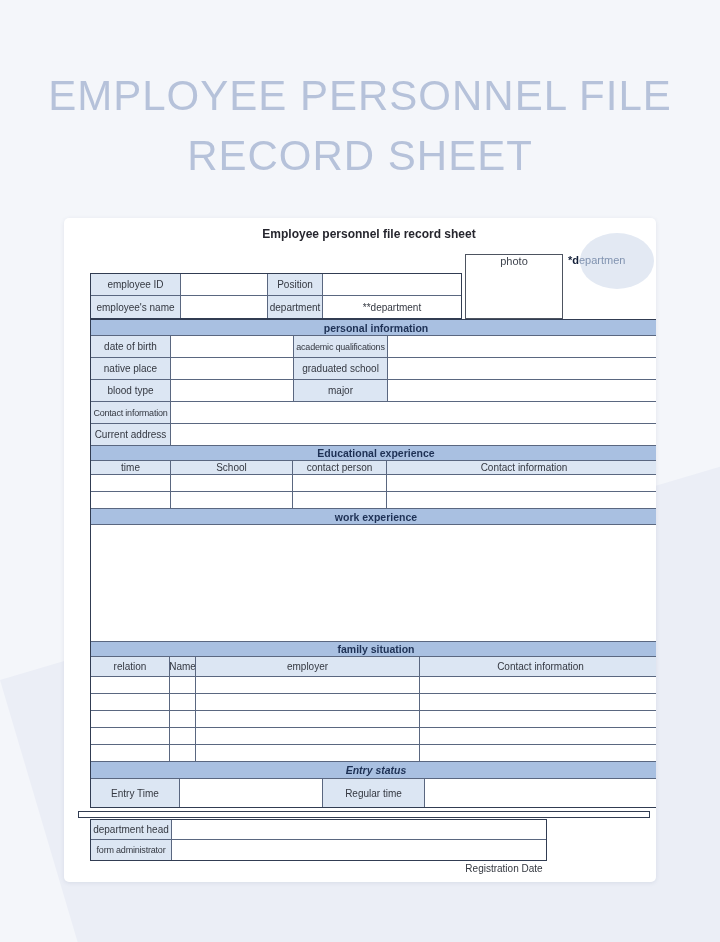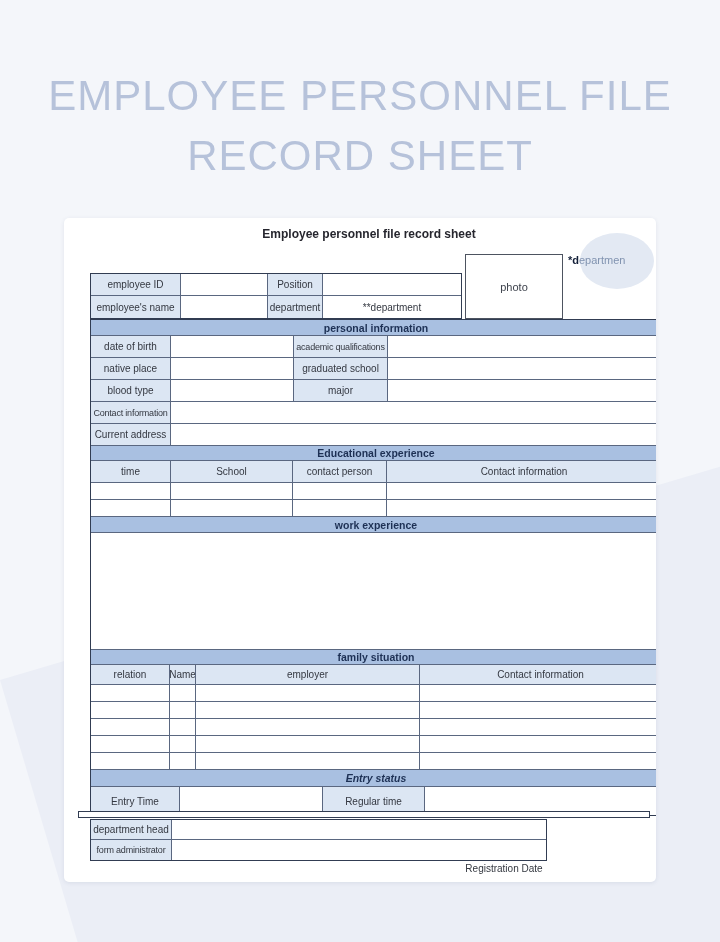--- a/index.html
+++ b/index.html
@@ -17,34 +17,34 @@
   .card-title { position:absolute; left:0; top:9px; width:610px; text-align:center;
                 font-size:12px; font-weight:bold; color:#26262e; }
 
   .blob { position:absolute; left:516px; top:15px; width:74px; height:56px; border-radius:50%;
           background:#e3e9f3; }
   .dept-note { position:absolute; left:504px; top:36px; font-size:11px; white-space:nowrap; }
   .dept-note .b { font-weight:bold; color:#131f38; }
   .dept-note .r2 { color:#8193b0; }
 
   .photo-box { position:absolute; left:401px; top:36px; width:98px; height:65px; background:#fff;
-               border:1px solid #4d5360; box-sizing:border-box; display:flex; align-items:center;
+               border:1px solid #4d5360; box-sizing:border-box; display:flex; align-items:flex-start;
                justify-content:center; font-size:11px; color:#3e434d; }
 
   .tbl { position:absolute; background:#fff; border:1.5px solid #313c52; box-sizing:border-box;margin-left:12px; }
   .r { display:flex; border-bottom:1px solid #5a6780; box-sizing:border-box; align-items:stretch; }
   .r:last-child { border-bottom:none; }
   .c { border-right:1px solid #5a6780; box-sizing:border-box; display:flex; align-items:center;
        justify-content:center; font-size:10px; color:#343841; text-align:center; overflow:hidden; }
   .c:last-child { border-right:none; flex:1; }
   .l { background:#dce6f3; }
   .sm { font-size:9px; letter-spacing:-0.2px; }
   .bar { height:16px; background:#a9c0e1; display:flex; align-items:center; justify-content:center;
          font-size:10.5px; font-weight:bold; color:#1d3054; border-bottom:1px solid #5a6780; box-sizing:border-box; }
-  .h22 { height:22px; } .h20 { height:20px; } .h18 { height:22px; } .h17 { height:17px; }
+  .h22 { height:22px; } .h20 { height:20px; } .h18 { height:14px; } .h17 { height:17px; }
   .h28 { height:28px; } .h117 { height:117px; } .b15 { height:15px; } .b13 { height:17px;font-style:italic; }
 
   .top-table { left:14px; top:55px; width:372px; }
   .main-table { left:14px; top:101px; width:572px; }
   .thin-row { position:absolute; left:14px; top:593px; width:572px; height:7px; background:#fff;
               border:1px solid #313c52; box-sizing:border-box; }
   .sign-table { left:14px; top:601px; width:457px; }
   .reg-date { position:absolute; left:340px; top:645px; width:200px; text-align:center;
               font-size:10px; color:#33373f; }
 </style>

